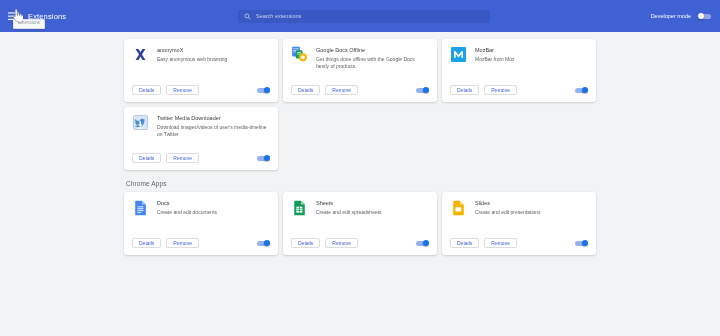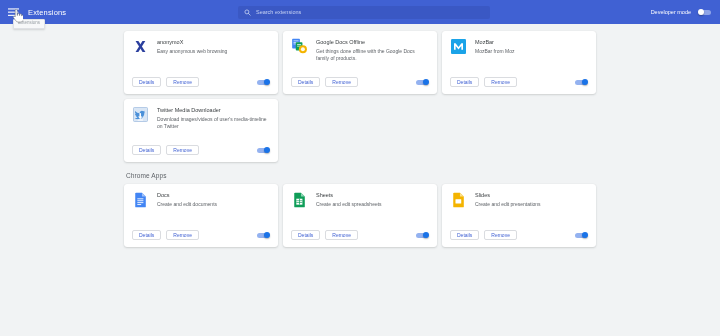--- a/index.html
+++ b/index.html
@@ -11,21 +11,21 @@
     height: 336px;
     overflow: hidden;
     background: #f1f3f4;
     font-family: "Liberation Sans", sans-serif;
     -webkit-font-smoothing: antialiased;
   }
 
   
   .appbar {
     position: relative;
-    height: 24px;
+    height: 32px;
     background: #4061d3;
     display: flex;
     align-items: center;
     box-sizing: border-box;
     padding: 0 8px 0 6px;
   }
   .appbar-left {
     display: flex;
     align-items: center;
     gap: 7px;

